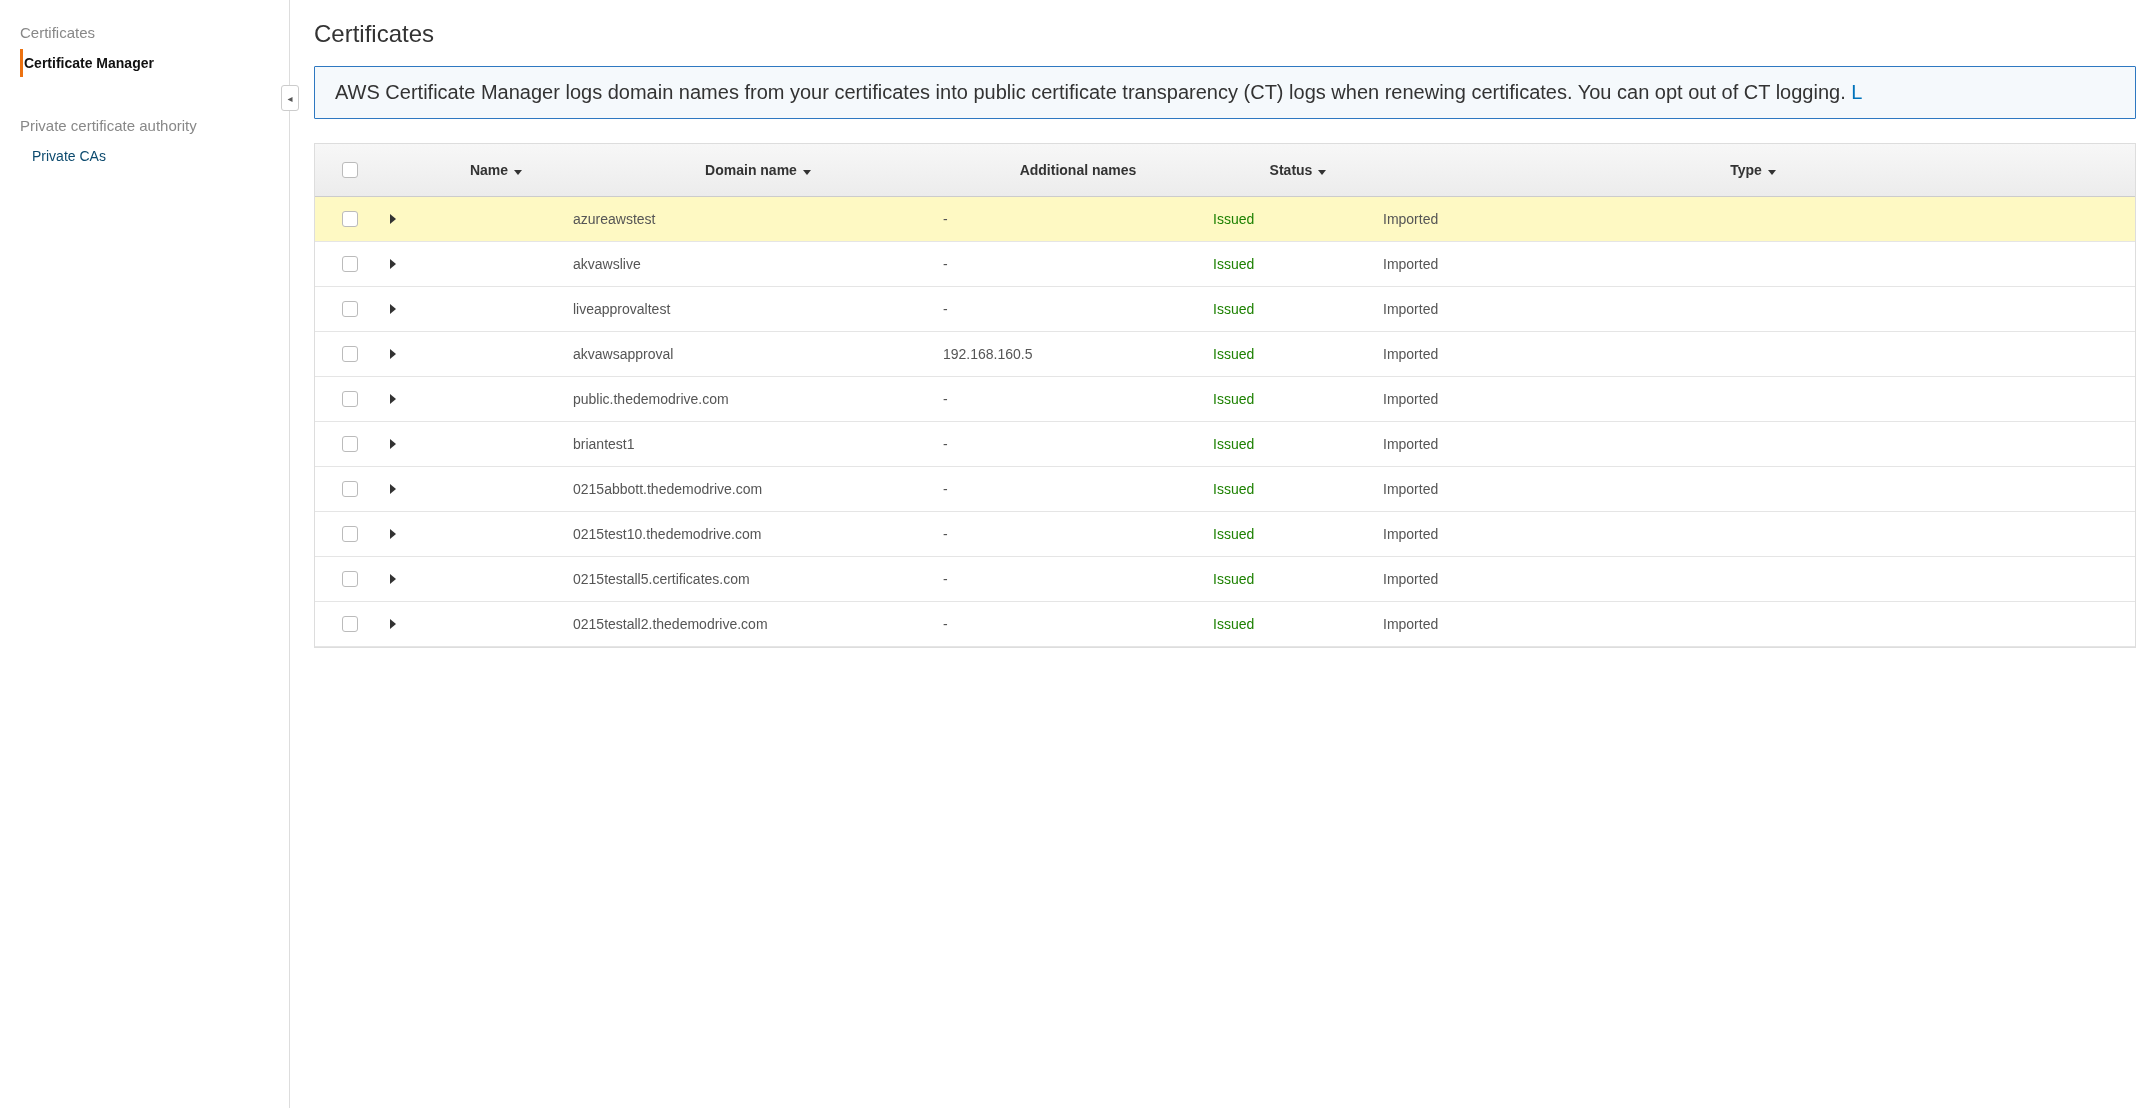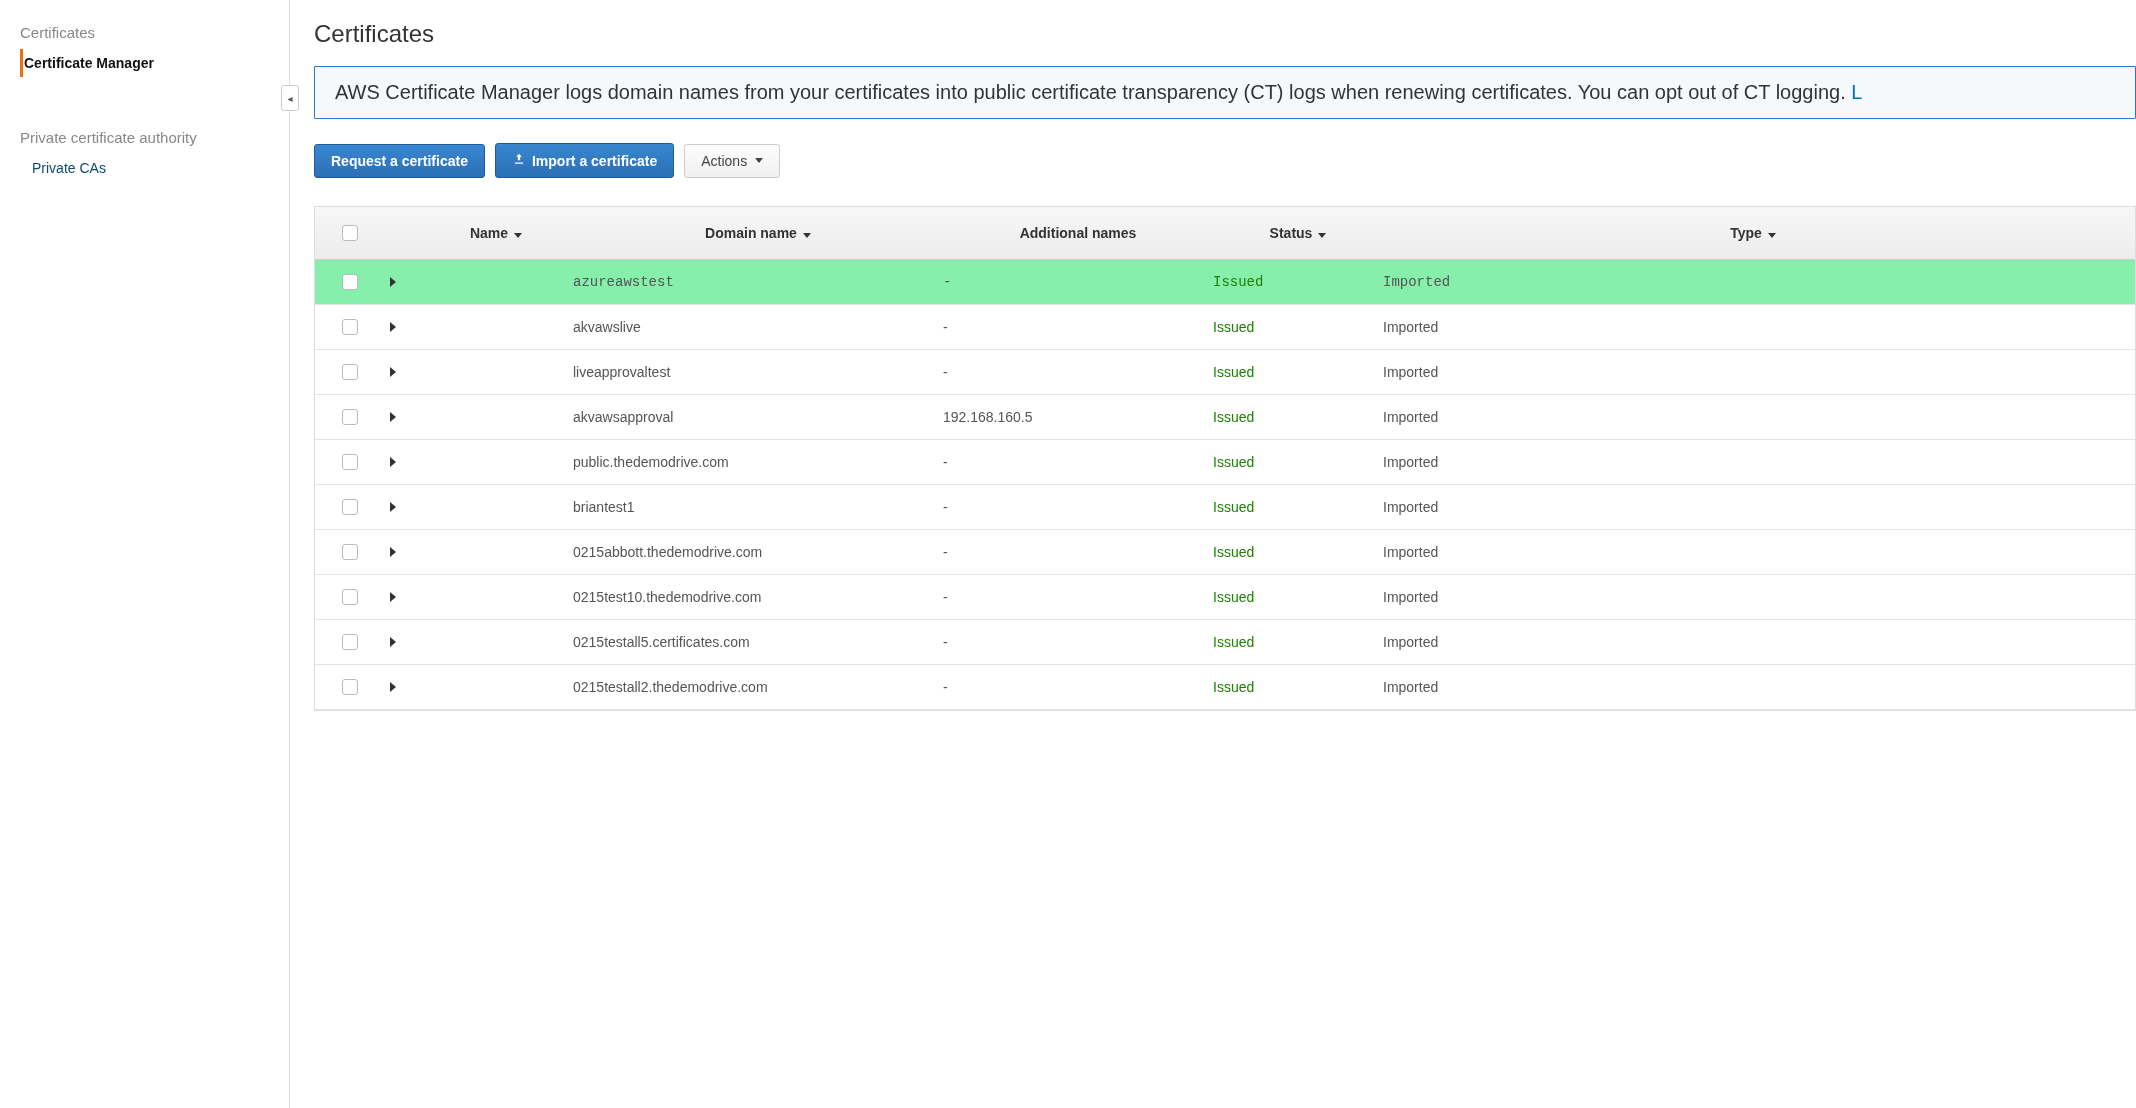--- a/index.html
+++ b/index.html
@@ -28,21 +28,21 @@
       font-size: 14px;
       color: #0c4a6e;
       cursor: pointer;
     }
     .sidebar-item.active {
       border-left: 3px solid #ec7211;
       padding-left: 1px;
       font-weight: 700;
       color: #111;
     }
-    .sidebar-section + .sidebar-section { margin-top: 52px; }
+    .sidebar-section + .sidebar-section { margin-top: 40px; }
     .collapse-handle {
       position: absolute;
       right: -10px;
       top: 85px;
       width: 18px;
       height: 26px;
       background: #fff;
       border: 1px solid #ccc;
       border-radius: 3px;
       display: flex;
@@ -135,21 +135,21 @@
     .col-type { flex: 1; }
     .sort-caret { margin-left: 6px; }
 
     .row {
       display: flex;
       align-items: center;
       padding: 14px 12px;
       border-bottom: 1px solid #e5e5e5;
       color: #555;
     }
-    .row.hover { background: #86efac; font-family: Liberation Mono, monospace; }
+    .row.hover { background: #fef9c3; }
     .checkbox {
       width: 16px; height: 16px;
       border: 1px solid #bbb;
       border-radius: 3px;
       background: #fff;
       cursor: pointer;
     }
     .expand-caret {
       width: 0; height: 0;
       border-top: 5px solid transparent;
@@ -178,37 +178,20 @@
   <div class="collapse-handle">◂</div>
 </aside>
 
 <main class="main">
   <h1 class="page-title">Certificates</h1>
 
   <div class="info-banner">
     <span>AWS Certificate Manager logs domain names from your certificates into public certificate transparency (CT) logs when renewing certificates. You can opt out of CT logging. </span><span class="link">L</span>
   </div>
 
-  <div class="action-bar">
-    <button class="btn btn-primary">
-      <span>Request a certificate</span>
-    </button>
-    <button class="btn btn-primary">
-      <span class="upload-icon">
-        <svg viewBox="0 0 24 24">
-            <path d="M12 3l5 5h-3v6h-4V8H7l5-5zM5 18h14v2H5z"></path>
-          </svg>
-      </span>
-      <span>Import a certificate</span>
-    </button>
-    <button class="btn btn-default">
-      <span>Actions</span>
-      <span class="caret-down"></span>
-    </button>
-  </div>
 
   <div class="table-wrap">
     <div class="table-header">
       <div class="col-check">
           <div class="checkbox"></div>
         </div>
       <div class="col-expand"></div>
       <div class="col-name"><span>Name</span><span class="caret-down sort-caret"></span></div>
       <div class="col-domain"><span>Domain name</span><span class="caret-down sort-caret"></span></div>
       <div class="col-additional"><span>Additional names</span></div>

